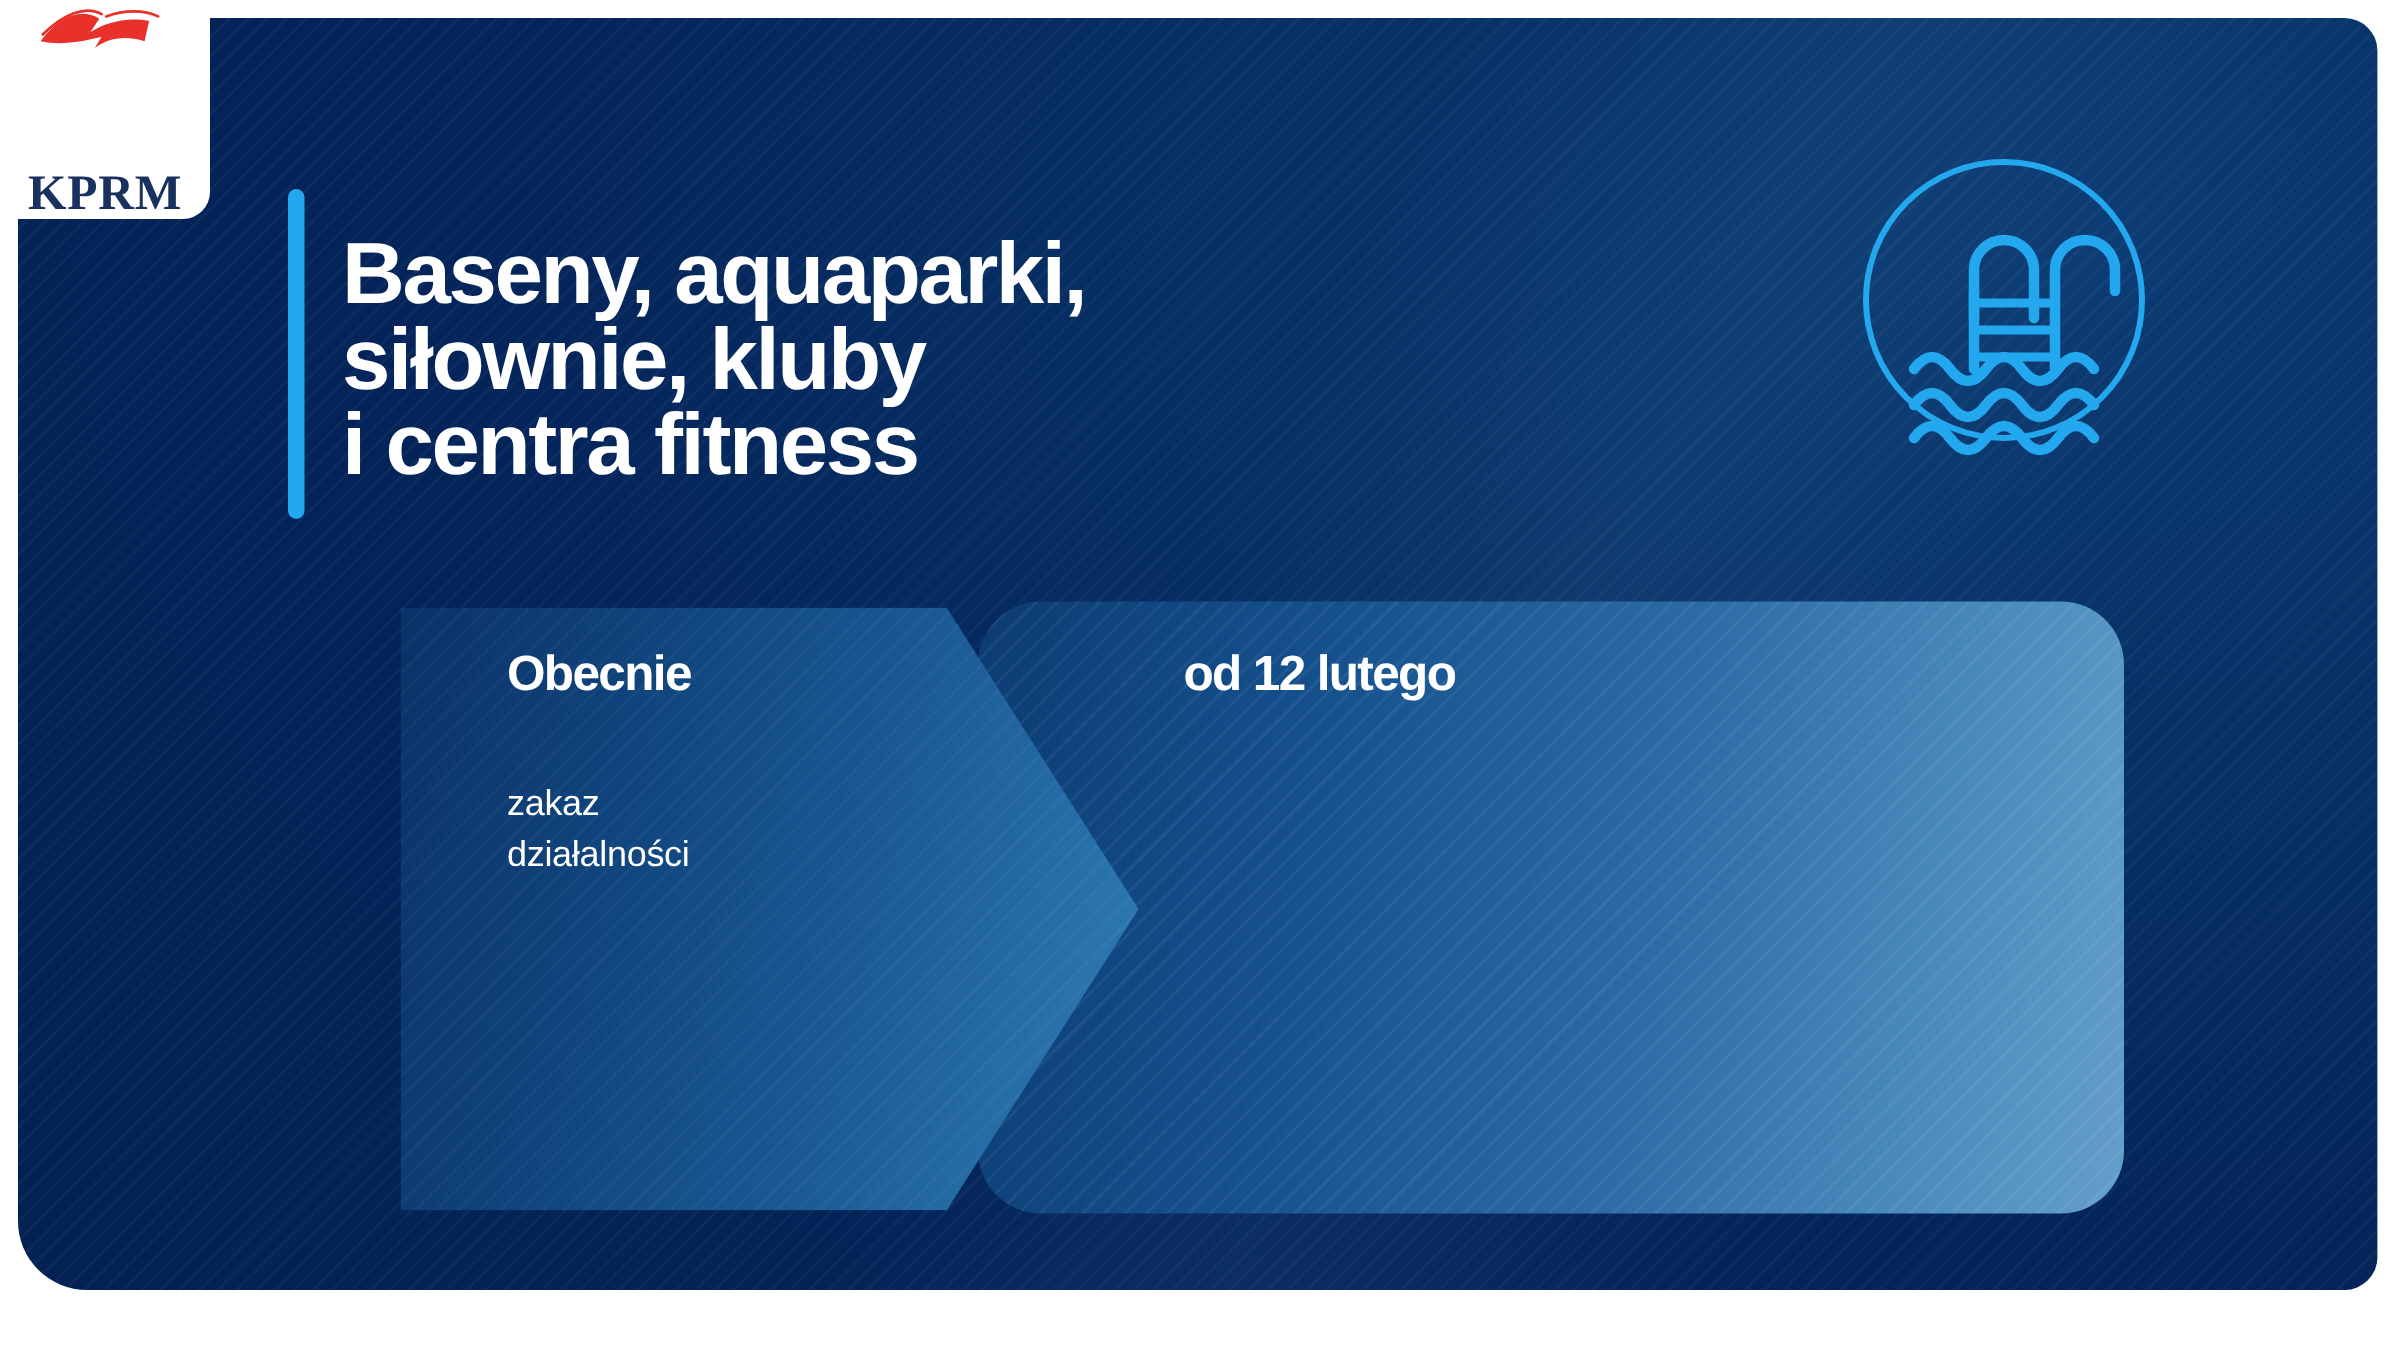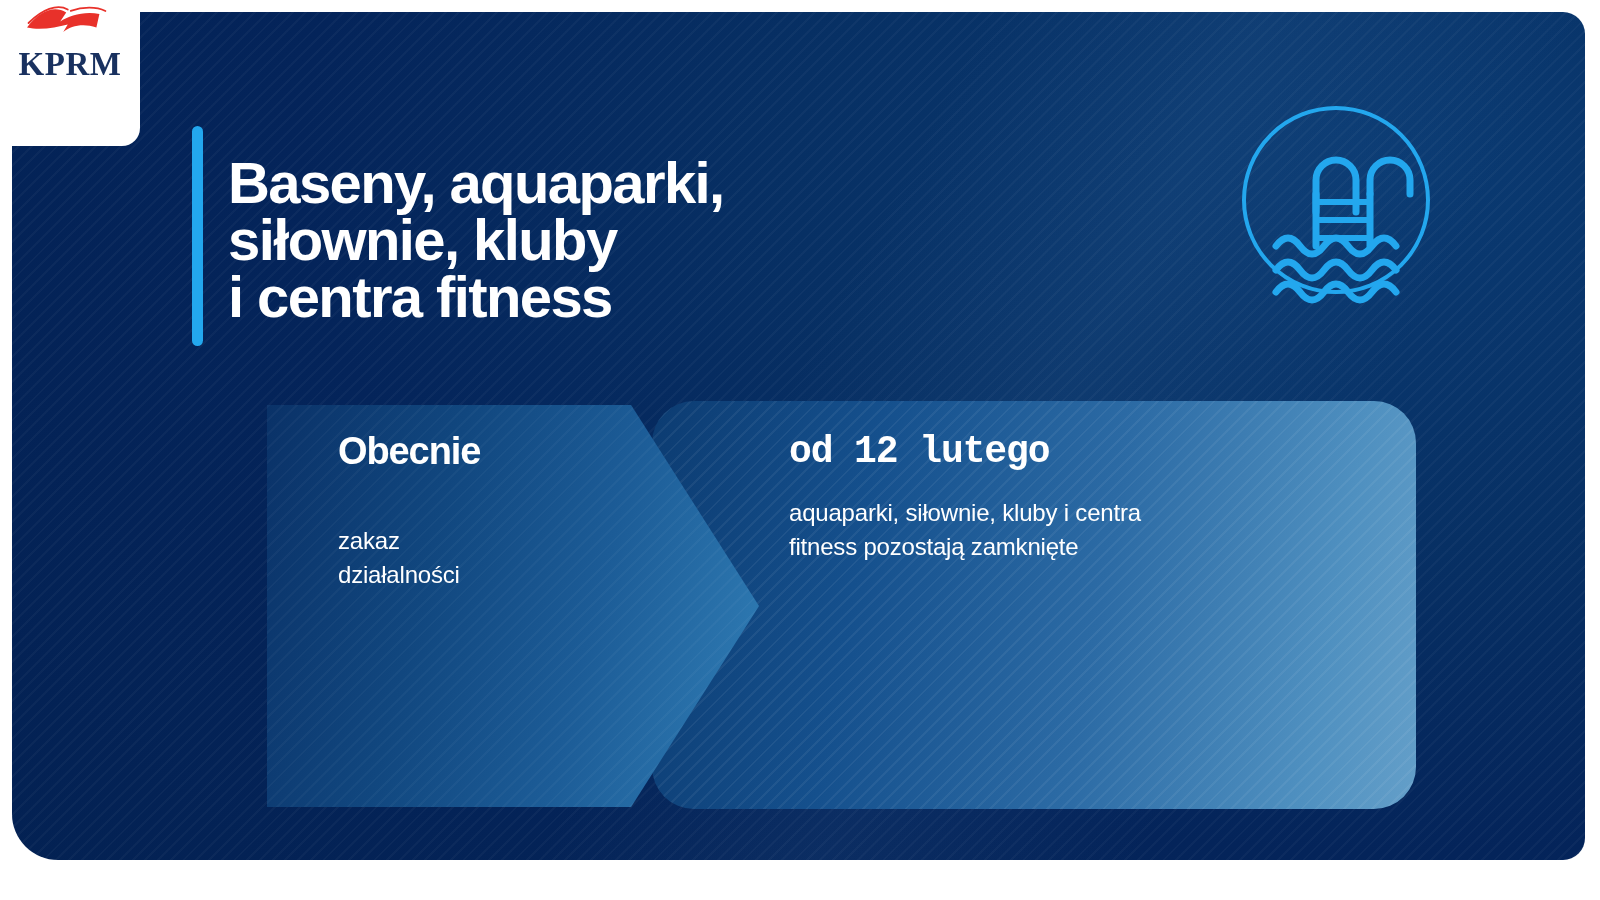--- a/index.html
+++ b/index.html
@@ -62,21 +62,21 @@
     left: 0;
     top: 0;
     width: 140px;
     height: 146px;
     background: #ffffff;
     border-radius: 0 0 18px 0;
     z-index: 9;
     display: flex;
     flex-direction: column;
     align-items: center;
-    justify-content: flex-start;
+    justify-content: space-between;
   }
   .logo-flag { width: 98px; height: 46px; display: block; }
   .logo-word {
     font-family: "Liberation Serif", serif;
     font-size: 33px;
     font-weight: 700;
     color: #19315f;
     letter-spacing: 0.5px;
     line-height: 1;
     margin-top: 2px;
@@ -179,36 +179,36 @@
   }
   .col-right-text {
     position: absolute;
     left: 777px;
     top: 420px;
     width: 610px;
     z-index: 7;
     color: #ffffff;
   }
   .col-head {
-    font-size: 38px;
+    font-size: 33px;
     font-weight: 800;
     letter-spacing: -1.1px;
     line-height: 1.05;
     margin: 0 0 52px 0;
   }
   .col-body {
     font-size: 24px;
     font-weight: 400;
     line-height: 1.42;
     letter-spacing: -0.2px;
     white-space: pre-line;
     margin: 0;
   }
   .col-body + .col-body { margin-top: 42px; }
-  .col-right-text .col-head { margin-bottom: 24px; font-family: Liberation Mono, monospace; }
+  .col-right-text .col-head { margin-bottom: 44px; }
 </style>
 </head>
 <body>
 
 <div id="stage">
 
   <div class="canvas">
     <div class="canvas-sheen"></div>
 
     <div class="panel-right"></div>
@@ -243,22 +243,20 @@
     </div>
 
     <div class="col-left-text">
       <div class="col-head">Obecnie</div>
       <div class="col-body">zakaz
 działalności</div>
     </div>
 
     <div class="col-right-text">
       <div class="col-head">od 12 lutego</div>
-      <div class="col-body">aquaparki, siłownie, kluby i centra
-fitness pozostają zamknięte</div>
     </div>
   </div>
 
   <div class="logo-plate">
     <svg class="logo-flag" viewBox="0 0 130 60" aria-hidden="true">
       <path d="M8 36 C24 14, 44 6, 60 16 L52 28 C64 20, 84 14, 104 18 L100 36 C82 30, 66 34, 56 42 L62 32 C46 36, 26 40, 8 36 Z" fill="#e8312a"></path>
       <path d="M10 30 C28 12, 48 4, 62 12" fill="none" stroke="#e8312a" stroke-width="2.4" stroke-linecap="round"></path>
       <path d="M66 14 C82 8, 100 8, 112 14" fill="none" stroke="#e8312a" stroke-width="2.4" stroke-linecap="round"></path>
     </svg>
     <div class="logo-word">KPRM</div>

